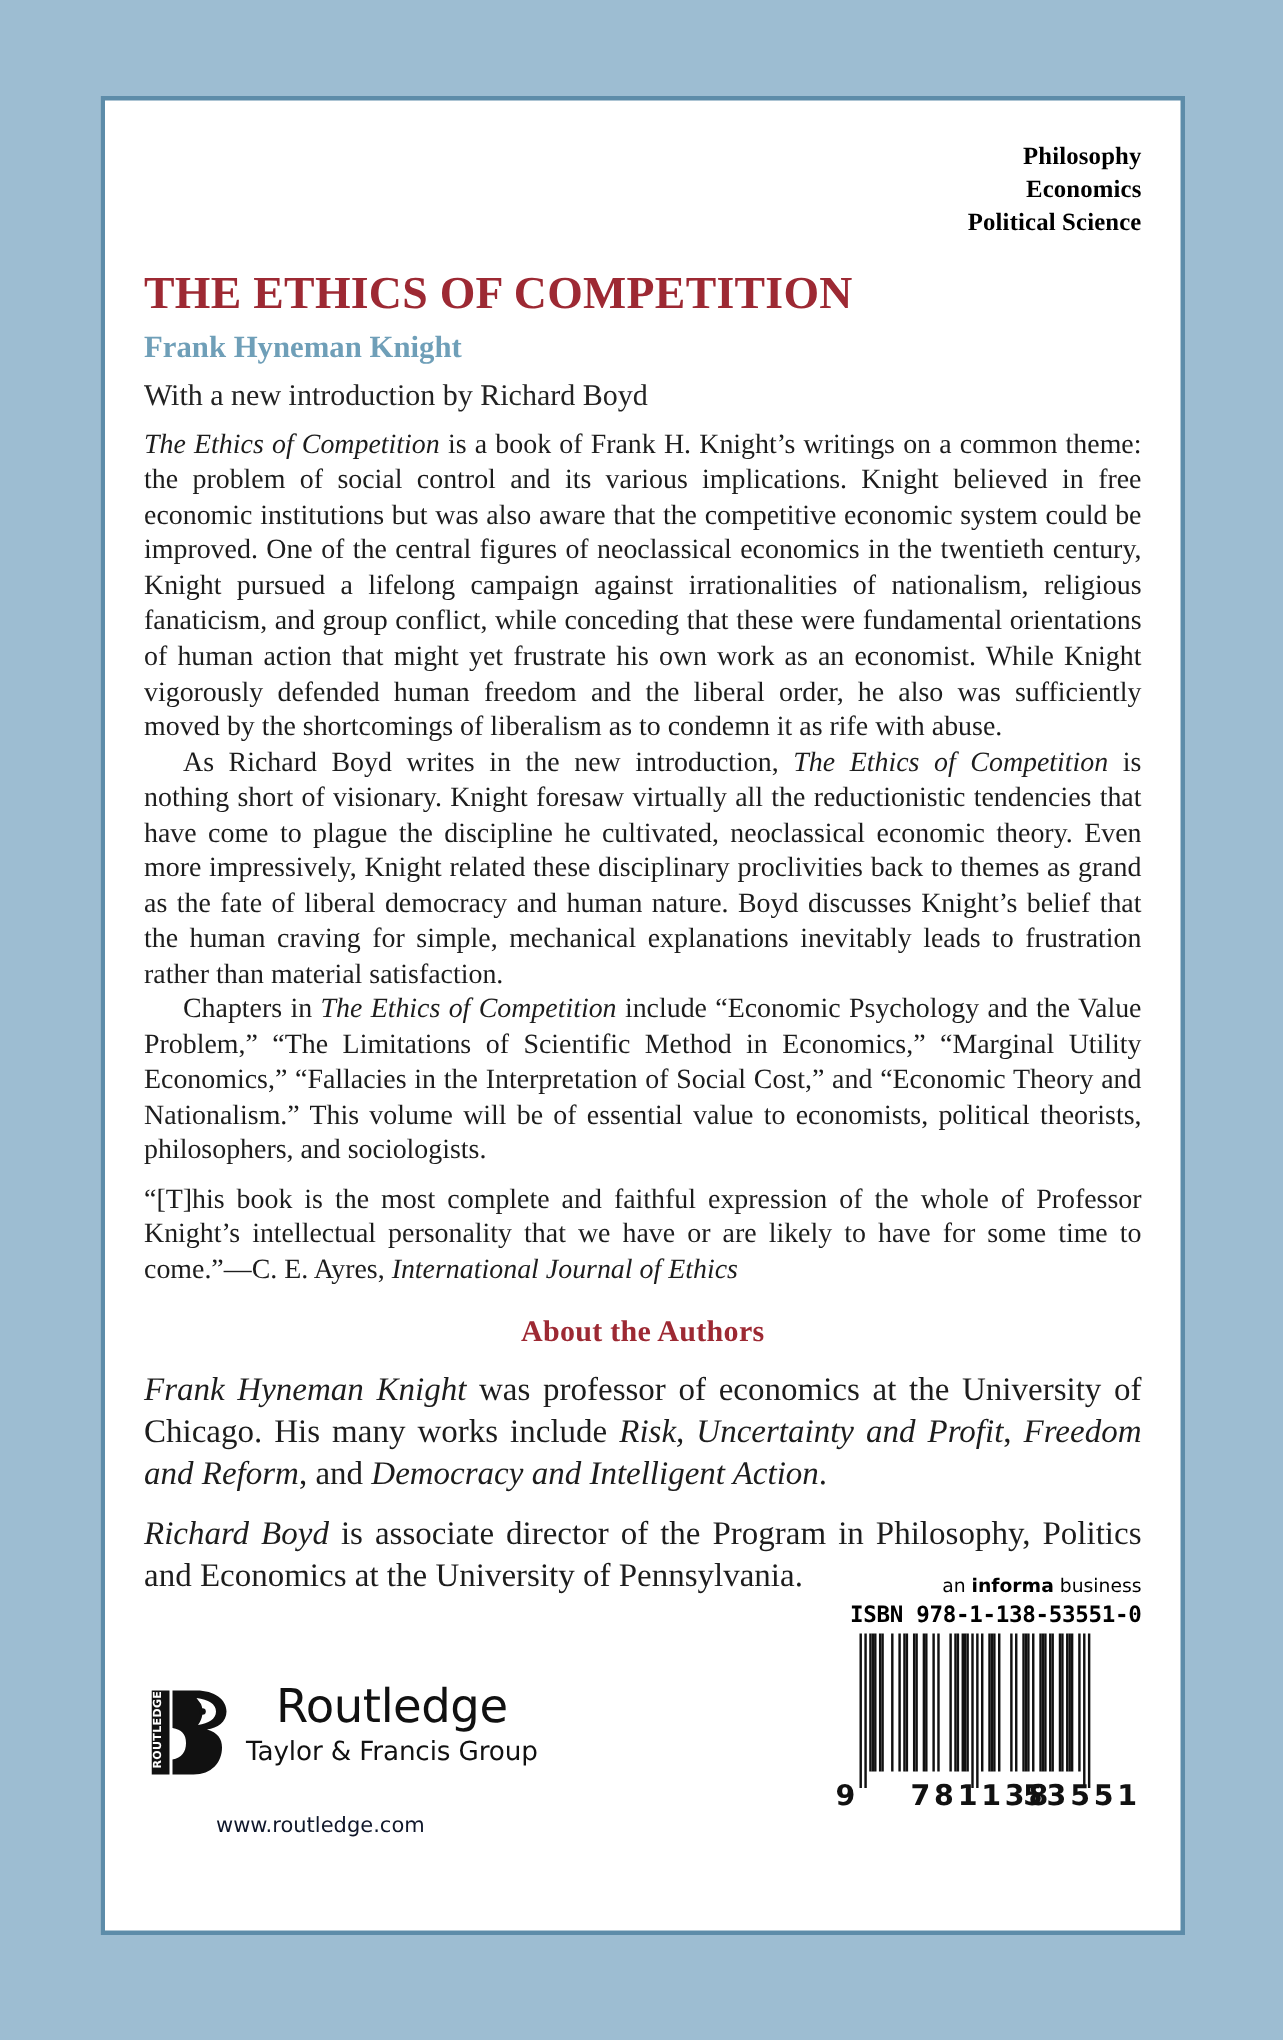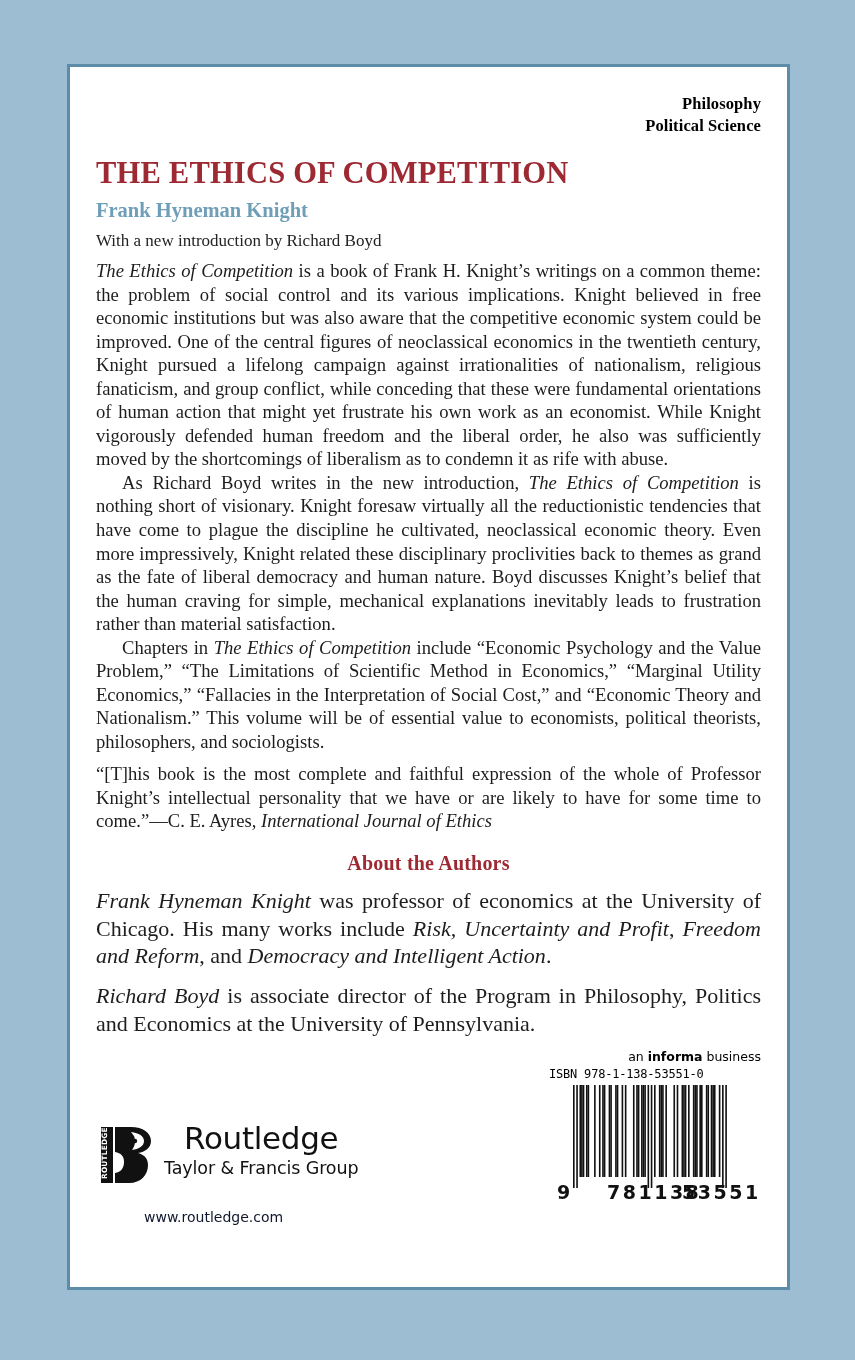--- a/index.html
+++ b/index.html
@@ -69,21 +69,21 @@
     color: #6f9fb8;
     font-family: "Liberation Serif", serif;
     font-weight: bold;
     font-size: 20.5px;
     margin-top: 10px;
     line-height: 1.1;
   }
   .book-intro-line {
     color: #232323;
     font-family: "Liberation Serif", serif;
-    font-size: 17px;
+    font-size: 20px;
     margin-top: 9px;
     line-height: 1.15;
   }
 
   
   .body-copy {
     margin-top: 9px;
     color: #1d1d1d;
     font-size: 18.6px;
     line-height: 1.265;
@@ -196,42 +196,43 @@
   }
   .informa {
     font-family: "DejaVu Sans", sans-serif;
     font-size: 12.5px;
     color: #000000;
     margin-bottom: 3px;
   }
   .informa b { font-weight: bold; }
   .isbn-line {
     font-family: "DejaVu Sans Mono", monospace;
-    font-size: 12px;
-    font-weight: normal;
+    font-size: 15px;
+    font-weight: bold;
     color: #000000;
     letter-spacing: -0.2px;
     margin-bottom: 2px;
-    text-align: left;
+    text-align: right;
   }
   .barcode-box {
     background: #ffffff;
     padding: 0;
   }
   .barcode-svg { display: block; width: 212px; height: 120px; }
 </style>
 </head>
 <body>
 
 <div class="cover-outer">
   <div class="cover-panel">
     <div class="panel-inner">
 
       <div class="subjects">
         <div>Philosophy</div>
+        <div>Economics</div>
         <div>Political Science</div>
       </div>
 
       <div class="book-title">THE ETHICS OF COMPETITION</div>
       <div class="book-author">Frank Hyneman Knight</div>
       <div class="book-intro-line">With a new introduction by Richard Boyd</div>
 
       <div class="body-copy">
         <p class="no-indent"><em class="i">The Ethics of Competition</em><span> is a book of Frank H. Knight’s writings on a common theme: the problem of social control and its various implications. Knight believed in free economic institutions but was also aware that the competitive economic system could be improved. One of the central figures of neoclassical economics in the twentieth century, Knight pursued a lifelong campaign against irrationalities of nationalism, religious fanaticism, and group conflict, while conceding that these were fundamental orientations of human action that might yet frustrate his own work as an economist. While Knight vigorously defended human freedom and the liberal order, he also was sufficiently moved by the shortcomings of liberalism as to condemn it as rife with abuse.</span></p>
 

